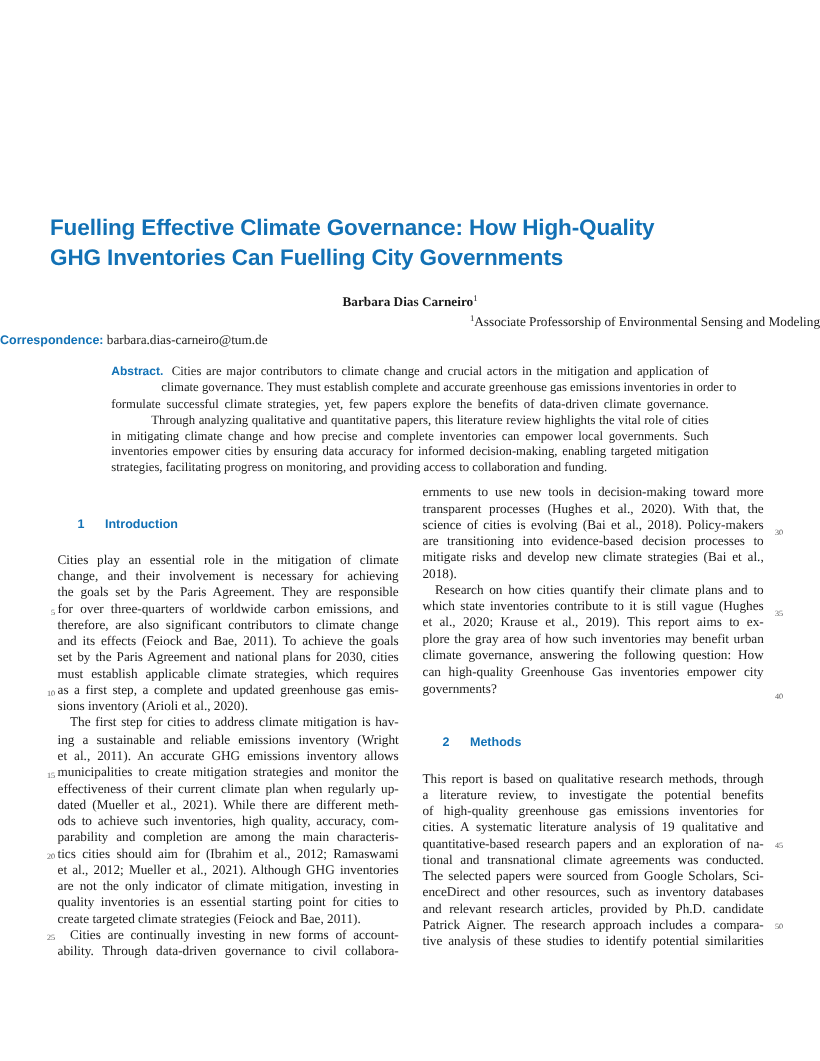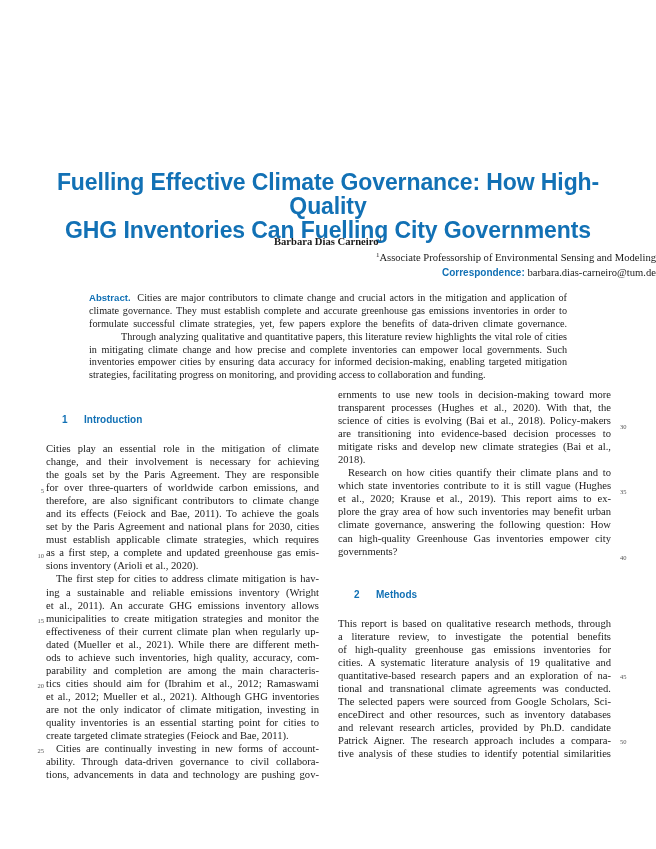--- a/index.html
+++ b/index.html
@@ -1,26 +1,26 @@
 <!DOCTYPE html>
 <html><head>
 <meta charset="utf-8">
 <style>
   html, body { margin: 0; padding: 0; background: #ffffff; }
   body { width: 656px; height: 849px; position: relative; overflow: hidden;
          font-family: "Liberation Serif", "DejaVu Serif", serif; color: #1a1a1a; }
-  .title { position: absolute; left: 40px; width: 576px; top: 170px; text-align: center;
+  .title { position: absolute; left: 40px; width: 576px; top: 170px; 
            font-family: "Liberation Sans", "DejaVu Sans", sans-serif; font-weight: bold;
-           color: #1271b5; font-size: 23px; line-height: 24px; letter-spacing: -0.1px; }
+           color: #1271b5; font-size: 18px; line-height: 24px; letter-spacing: -0.1px; }
   .author { position: absolute; left: 0; width: 656px; top: 233px; text-align: center;
             font-weight: bold; font-size: 10.6px; line-height: 13px; }
   .author sup, .affil sup { font-size: 7px; font-weight: normal; vertical-align: 4px; }
   .affil { position: absolute; left: 0; width: 656px; top: 249px; text-align: right;
            font-size: 10.6px; line-height: 13px; }
-  .corr { position: absolute; left: 0; width: 656px; top: 266px; text-align: right;
+  .corr { position: absolute; left: 0; width: 656px; top: 266px; text-align: left;
           font-size: 10.6px; line-height: 13px; }
   .corr .lbl { font-family: "Liberation Sans", "DejaVu Sans", sans-serif; font-weight: bold;
                color: #1271b5; font-size: 10px; }
   .abstract { position: absolute; left: 89px; width: 478px; top: 292px;
               font-size: 10.2px; line-height: 12.9px; text-align: justify; }
   .abstract .lbl { font-family: "Liberation Sans", "DejaVu Sans", sans-serif; font-weight: bold;
                    color: #1271b5; font-size: 9.6px; margin-right: 3px; }
   .col { position: absolute; width: 273px; font-size: 10.6px; line-height: 13.05px; }
   .col-left { left: 46px; top: 413px; }
   .col-right { left: 338px; top: 388px; }
@@ -49,21 +49,21 @@
   <sup>1</sup><span>Associate Professorship of Environmental Sensing and Modeling</span>
 </div>
 
 <div class="corr">
   <span class="lbl">Correspondence:</span>
   <span>barbara.dias-carneiro@tum.de</span>
 </div>
 
 <div class="abstract" id="abstract">
     <span class="line" style="height: 12.9px;"><span class="lbl">Abstract.</span><span> Cities are major contributors to climate change and crucial actors in the mitigation and application of</span></span>
-    <span class="line" style="height: 12.9px;">climate governance. They must establish complete and accurate greenhouse gas emissions inventories in order to</span>
+    <span class="line" style="height: 12.9px; margin-left: 40px;">climate governance. They must establish complete and accurate greenhouse gas emissions inventories in order to</span>
     <span class="line" style="height: 12.9px;">formulate successful climate strategies, yet, few papers explore the benefits of data-driven climate governance.</span>
     <span class="line" style="height: 12.9px; margin-left: 32px;">Through analyzing qualitative and quantitative papers, this literature review highlights the vital role of cities</span>
     <span class="line" style="height: 12.9px;">in mitigating climate change and how precise and complete inventories can empower local governments. Such</span>
     <span class="line" style="height: 12.9px;">inventories empower cities by ensuring data accuracy for informed decision-making, enabling targeted mitigation</span>
     <span class="line last" style="height: 12.9px;">strategies, facilitating progress on monitoring, and providing access to collaboration and funding.</span>
   </div>
 
 <div class="col col-left" id="col-left">
     <div class="h"><span class="num">1</span><span>Introduction</span></div>
     <div style="height: 16px;"></div>
@@ -85,21 +85,20 @@
     <span class="line">dated (Mueller et al., 2021). While there are different meth-</span>
     <span class="line">ods to achieve such inventories, high quality, accuracy, com-</span>
     <span class="line">parability and completion are among the main characteris-</span>
     <span class="line">tics cities should aim for (Ibrahim et al., 2012; Ramaswami</span>
     <span class="line">et al., 2012; Mueller et al., 2021). Although GHG inventories</span>
     <span class="line">are not the only indicator of climate mitigation, investing in</span>
     <span class="line">quality inventories is an essential starting point for cities to</span>
     <span class="line last">create targeted climate strategies (Feiock and Bae, 2011).</span>
     <span class="line indent">Cities are continually investing in new forms of account-</span>
     <span class="line">ability. Through data-driven governance to civil collabora-</span>
-    <span class="line">tions, advancements in data and technology are pushing gov-</span>
   </div>
 <div class="col col-right" id="col-right">
     <span class="line">ernments to use new tools in decision-making toward more</span>
     <span class="line">transparent processes (Hughes et al., 2020). With that, the</span>
     <span class="line">science of cities is evolving (Bai et al., 2018). Policy-makers</span>
     <span class="line">are transitioning into evidence-based decision processes to</span>
     <span class="line">mitigate risks and develop new climate strategies (Bai et al.,</span>
     <span class="line last">2018).</span>
     <span class="line indent">Research on how cities quantify their climate plans and to</span>
     <span class="line">which state inventories contribute to it is still vague (Hughes</span>

